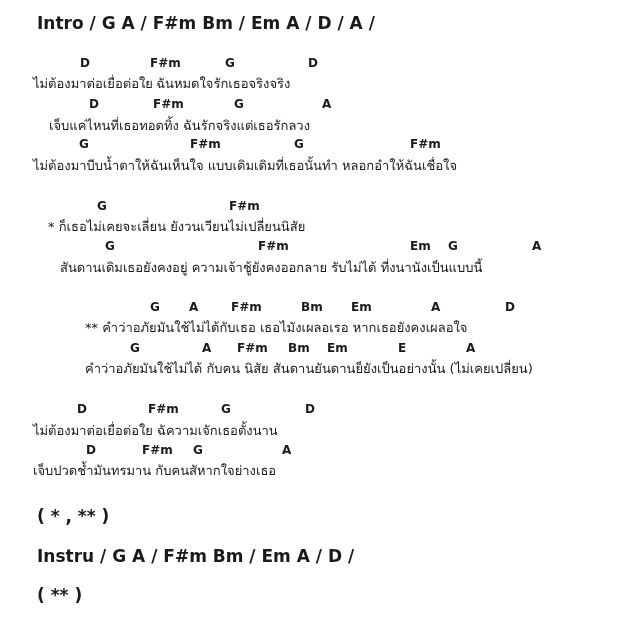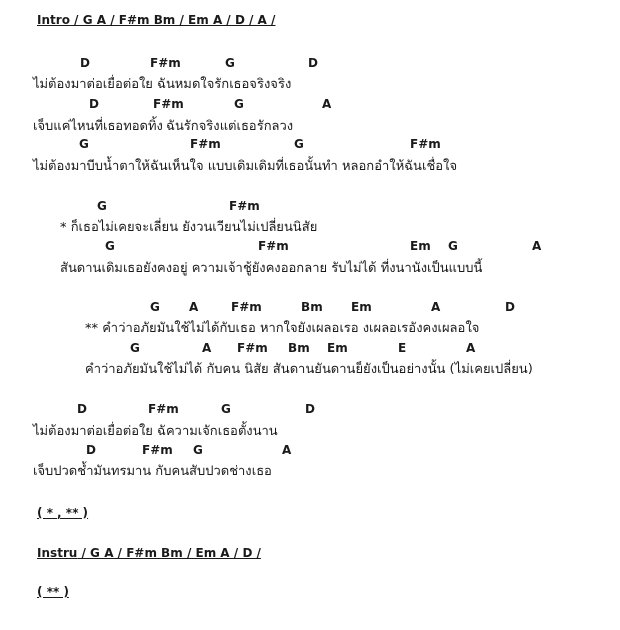--- a/index.html
+++ b/index.html
@@ -1,76 +1,76 @@
 <!DOCTYPE html>
 <html><head>
 <meta charset="utf-8">
 <style>
   html, body { margin:0; padding:0; background:#ffffff; }
   body { width:620px; height:630px; position:relative; overflow:hidden;
          font-family:"DejaVu Sans", "Liberation Sans", sans-serif; color:#1a1a1a; }
   .line { position:absolute; white-space:nowrap; }
-  .bold { font-weight:bold; font-size:12px; letter-spacing:0;text-decoration:underline; }
+  .bold { font-weight:bold; font-size:17px; letter-spacing:0; }
   .lyric { font-size:13px; font-weight:normal; }
   .chord { position:absolute; font-weight:bold; font-size:12px; white-space:nowrap; }
   .chordrow { position:absolute; left:0; width:620px; height:16px; }
 </style>
 </head>
 <body>
 
 <div class="line bold" style="left:37px; top:13px;">
   <span>Intro</span><span> / G A / F#m Bm / Em A / D / A /</span>
 </div>
 
 <div class="chordrow" style="top:56px;" id="v1c0">
     <span class="chord" style="left: 80px;">D</span>
     <span class="chord" style="left: 150px;">F#m</span>
     <span class="chord" style="left: 225px;">G</span>
     <span class="chord" style="left: 308px;">D</span>
   </div>
-<div class="line lyric" style="left:33px; top:73px;">ไม่ต้องมาต่อเยื่อต่อใย  ฉันหมดใจรักเธอจริงจริง</div>
+<div class="line lyric" style="left:33px; top:73px;font-family:Liberation Serif, serif;">ไม่ต้องมาต่อเยื่อต่อใย  ฉันหมดใจรักเธอจริงจริง</div>
 <div class="chordrow" style="top:97px;" id="v1c1">
     <span class="chord" style="left: 89px;">D</span>
     <span class="chord" style="left: 153px;">F#m</span>
     <span class="chord" style="left: 234px;">G</span>
     <span class="chord" style="left: 322px;">A</span>
   </div>
-<div class="line lyric" style="left:33px; top:115px;font-family:Liberation Serif, serif;">เจ็บแค่ไหนที่เธอทอดทิ้ง  ฉันรักจริงแต่เธอรักลวง</div>
+<div class="line lyric" style="left:49px; top:115px;">เจ็บแค่ไหนที่เธอทอดทิ้ง  ฉันรักจริงแต่เธอรักลวง</div>
 <div class="chordrow" style="top:137px;" id="v1c2">
     <span class="chord" style="left: 79px;">G</span>
     <span class="chord" style="left: 190px;">F#m</span>
     <span class="chord" style="left: 294px;">G</span>
     <span class="chord" style="left: 410px;">F#m</span>
   </div>
 <div class="line lyric" style="left:33px; top:155px;">ไม่ต้องมาบีบน้ำตาให้ฉันเห็นใจ  แบบเดิมเดิมที่เธอนั้นทำ หลอกอำให้ฉันเชื่อใจ</div>
 
 <div class="chordrow" style="top:199px;" id="c1c0">
     <span class="chord" style="left: 97px;">G</span>
     <span class="chord" style="left: 229px;">F#m</span>
   </div>
-<div class="line lyric" style="left:60px; top:216px;">* ก็เธอไม่เคยจะเลี่ยน ยังวนเวียนไม่เปลี่ยนนิสัย</div>
+<div class="line lyric" style="left:48px; top:216px;">* ก็เธอไม่เคยจะเลี่ยน ยังวนเวียนไม่เปลี่ยนนิสัย</div>
 <div class="chordrow" style="top:239px;" id="c1c1">
     <span class="chord" style="left: 105px;">G</span>
     <span class="chord" style="left: 258px;">F#m</span>
     <span class="chord" style="left: 410px;">Em</span>
     <span class="chord" style="left: 448px;">G</span>
     <span class="chord" style="left: 532px;">A</span>
   </div>
 <div class="line lyric" style="left:60px; top:257px;">สันดานเดิมเธอยังคงอยู่ ความเจ้าชู้ยังคงออกลาย   รับไม่ได้ ที่งนานังเป็นแบบนี้</div>
 
 <div class="chordrow" style="top:300px;" id="c2c0">
     <span class="chord" style="left: 150px;">G</span>
     <span class="chord" style="left: 189px;">A</span>
     <span class="chord" style="left: 231px;">F#m</span>
     <span class="chord" style="left: 301px;">Bm</span>
     <span class="chord" style="left: 351px;">Em</span>
     <span class="chord" style="left: 431px;">A</span>
     <span class="chord" style="left: 505px;">D</span>
   </div>
-<div class="line lyric" style="left:85px; top:317px;">** คำว่าอภัยมันใช้ไม่ได้กับเธอ  หากใจยังเผลอเรอ งเผลอเรอังคงเผลอใจ</div>
+<div class="line lyric" style="left:85px; top:317px;">** คำว่าอภัยมันใช้ไม่ได้กับเธอ  เธอไมังเผลอเรอ หากเธอยังคงเผลอใจ</div>
 <div class="chordrow" style="top:341px;" id="c2c1">
     <span class="chord" style="left: 130px;">G</span>
     <span class="chord" style="left: 202px;">A</span>
     <span class="chord" style="left: 237px;">F#m</span>
     <span class="chord" style="left: 288px;">Bm</span>
     <span class="chord" style="left: 327px;">Em</span>
     <span class="chord" style="left: 398px;">E</span>
     <span class="chord" style="left: 466px;">A</span>
   </div>
 <div class="line lyric" style="left:85px; top:358px;">คำว่าอภัยมันใช้ไม่ได้  กับคน    นิสัย สันดานยันดานย็ยังเป็นอย่างนั้น (ไม่เคยเปลี่ยน)</div>
@@ -81,19 +81,19 @@
     <span class="chord" style="left: 221px;">G</span>
     <span class="chord" style="left: 305px;">D</span>
   </div>
 <div class="line lyric" style="left:33px; top:420px;">ไม่ต้องมาต่อเยื่อต่อใย ฉัความเจักเธอตั้งนาน</div>
 <div class="chordrow" style="top:443px;" id="v2c1">
     <span class="chord" style="left: 86px;">D</span>
     <span class="chord" style="left: 142px;">F#m</span>
     <span class="chord" style="left: 193px;">G</span>
     <span class="chord" style="left: 282px;">A</span>
   </div>
-<div class="line lyric" style="left:33px; top:460px;">เจ็บปวดช้ำมันทรมาน กับคนสับปวดช่างเธอ</div>
+<div class="line lyric" style="left:33px; top:460px;">เจ็บปวดช้ำมันทรมาน กับคนสัหากใจย่างเธอ</div>
 
 <div class="line bold" style="left:37px; top:506px;">( * , ** )</div>
 <div class="line bold" style="left:37px; top:546px;">
   <span>Instru</span><span> / G A / F#m Bm / Em A / D /</span>
 </div>
 <div class="line bold" style="left:37px; top:585px;">( ** )</div>
 
 </body></html>

